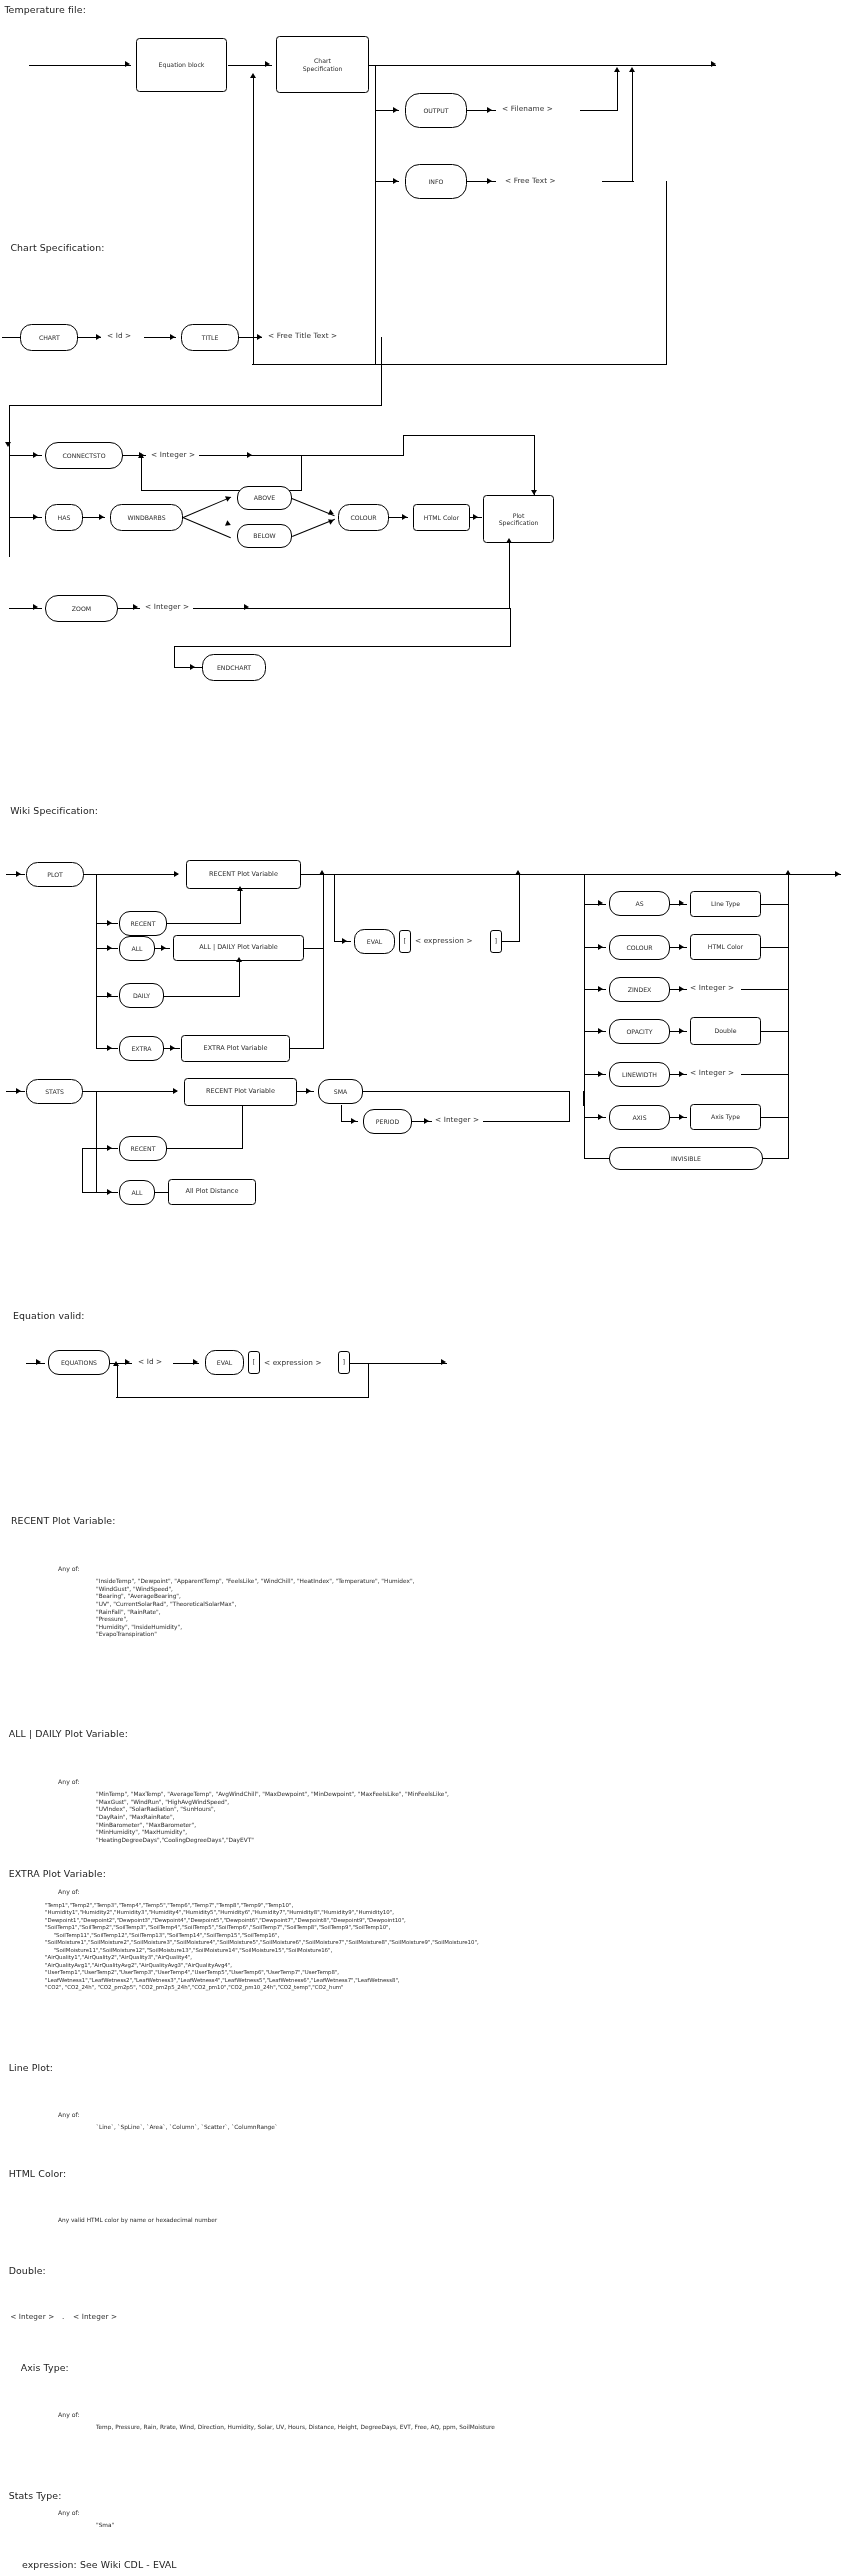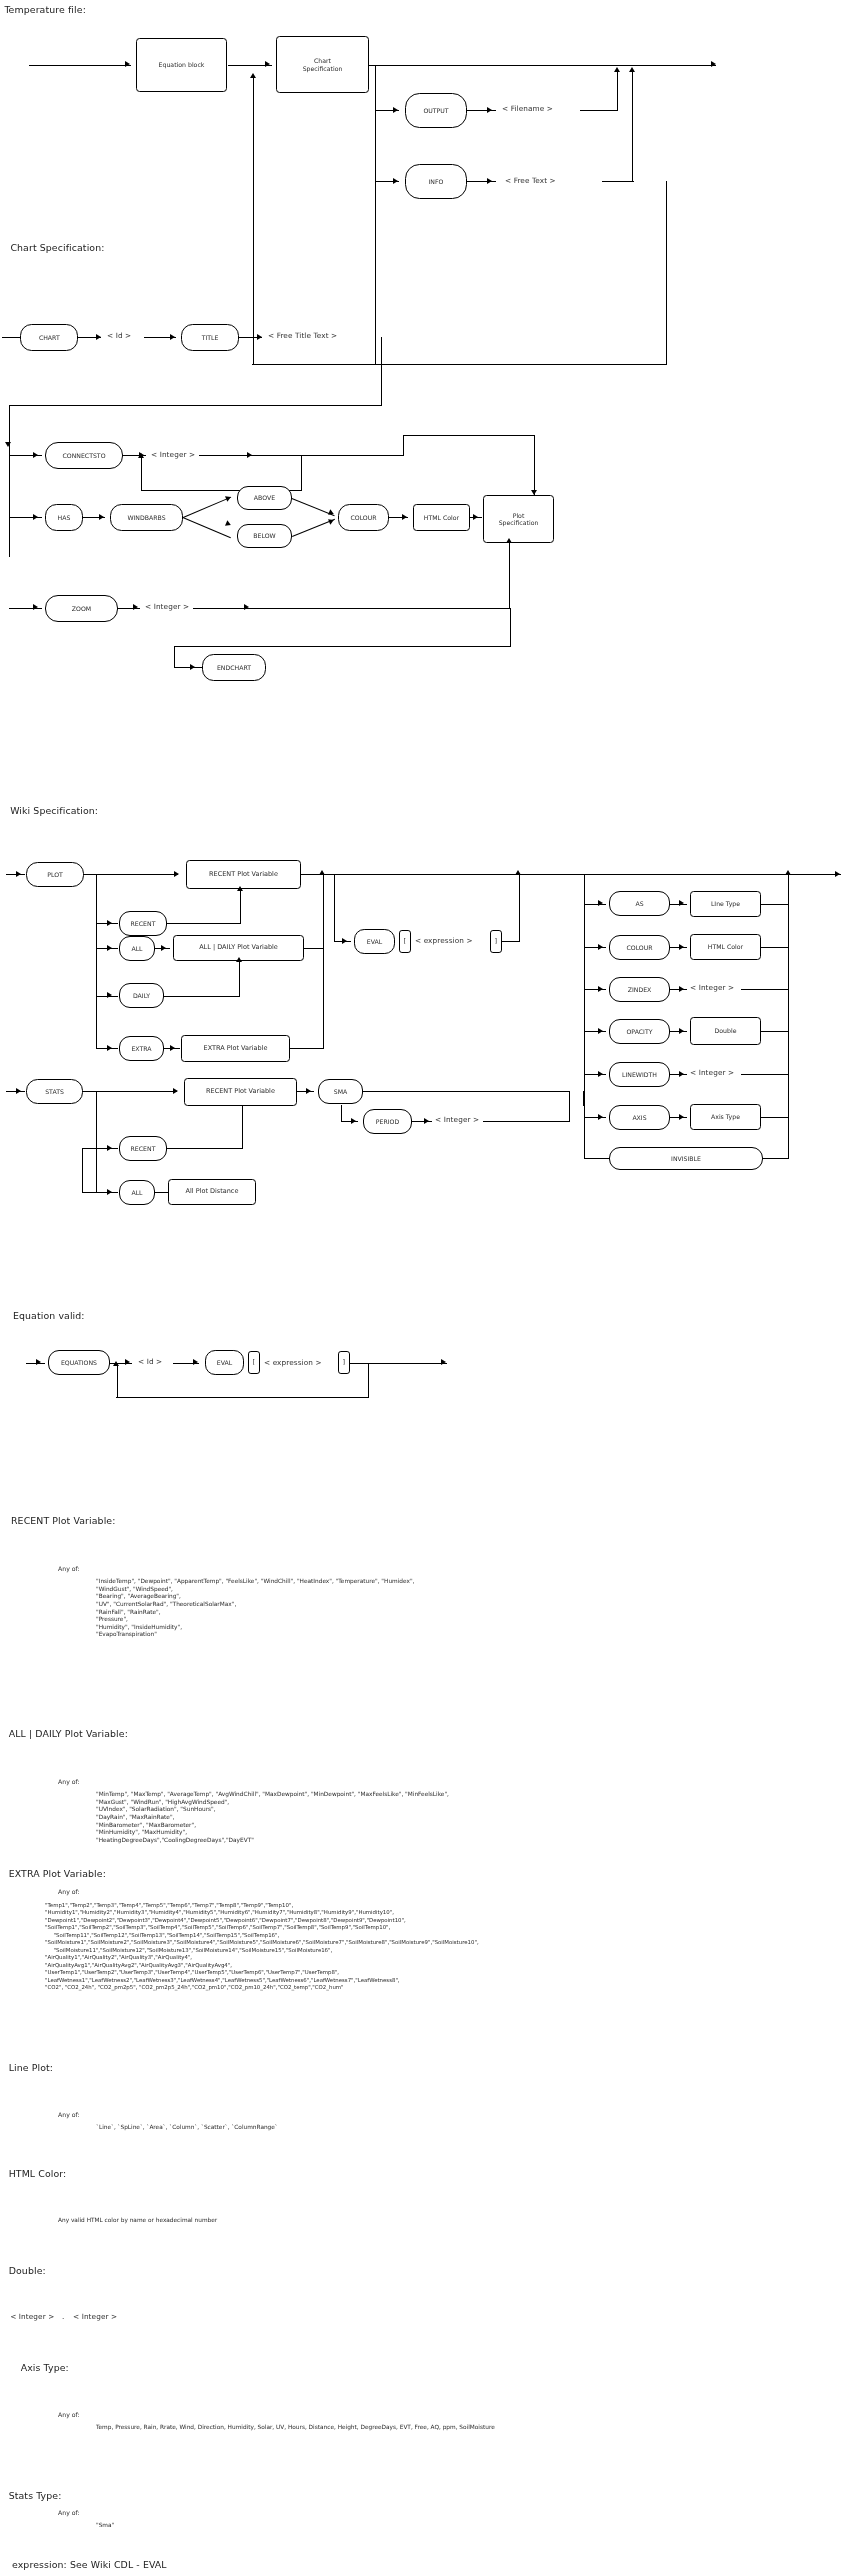--- a/index.html
+++ b/index.html
@@ -438,16 +438,16 @@
   <div class="term" style="left:73px;top:2312px;font-size:7.3px;">&lt; Integer &gt;</div>
 
   <div class="sec-head" style="left:8.7px;top:2362px;margin-left:12px;">Axis Type:</div>
   <div class="txt-anyof" style="left:58px;top:2411px;">Any of:</div>
   <div class="txt-block" style="left:96px;top:2424px;">Temp, Pressure, Rain, Rrate, Wind, Direction, Humidity, Solar, UV, Hours, Distance, Height, DegreeDays, EVT, Free, AQ, ppm, SoilMoisture</div>
 
   <div class="sec-head" style="left:8.7px;top:2469px;margin-top:21px;">Stats Type:</div>
   <div class="txt-anyof" style="left:58px;top:2509px;">Any of:</div>
   <div class="txt-block" style="left:96px;top:2522px;">"Sma"</div>
 
-  <div class="sec-head" style="left:12px;top:2559px;">expression: See Wiki CDL - EVAL</div>
+  <div class="sec-head" style="left:22px;top:2559px;">expression: See Wiki CDL - EVAL</div>
 
 </div>
 
 
 </body></html>

